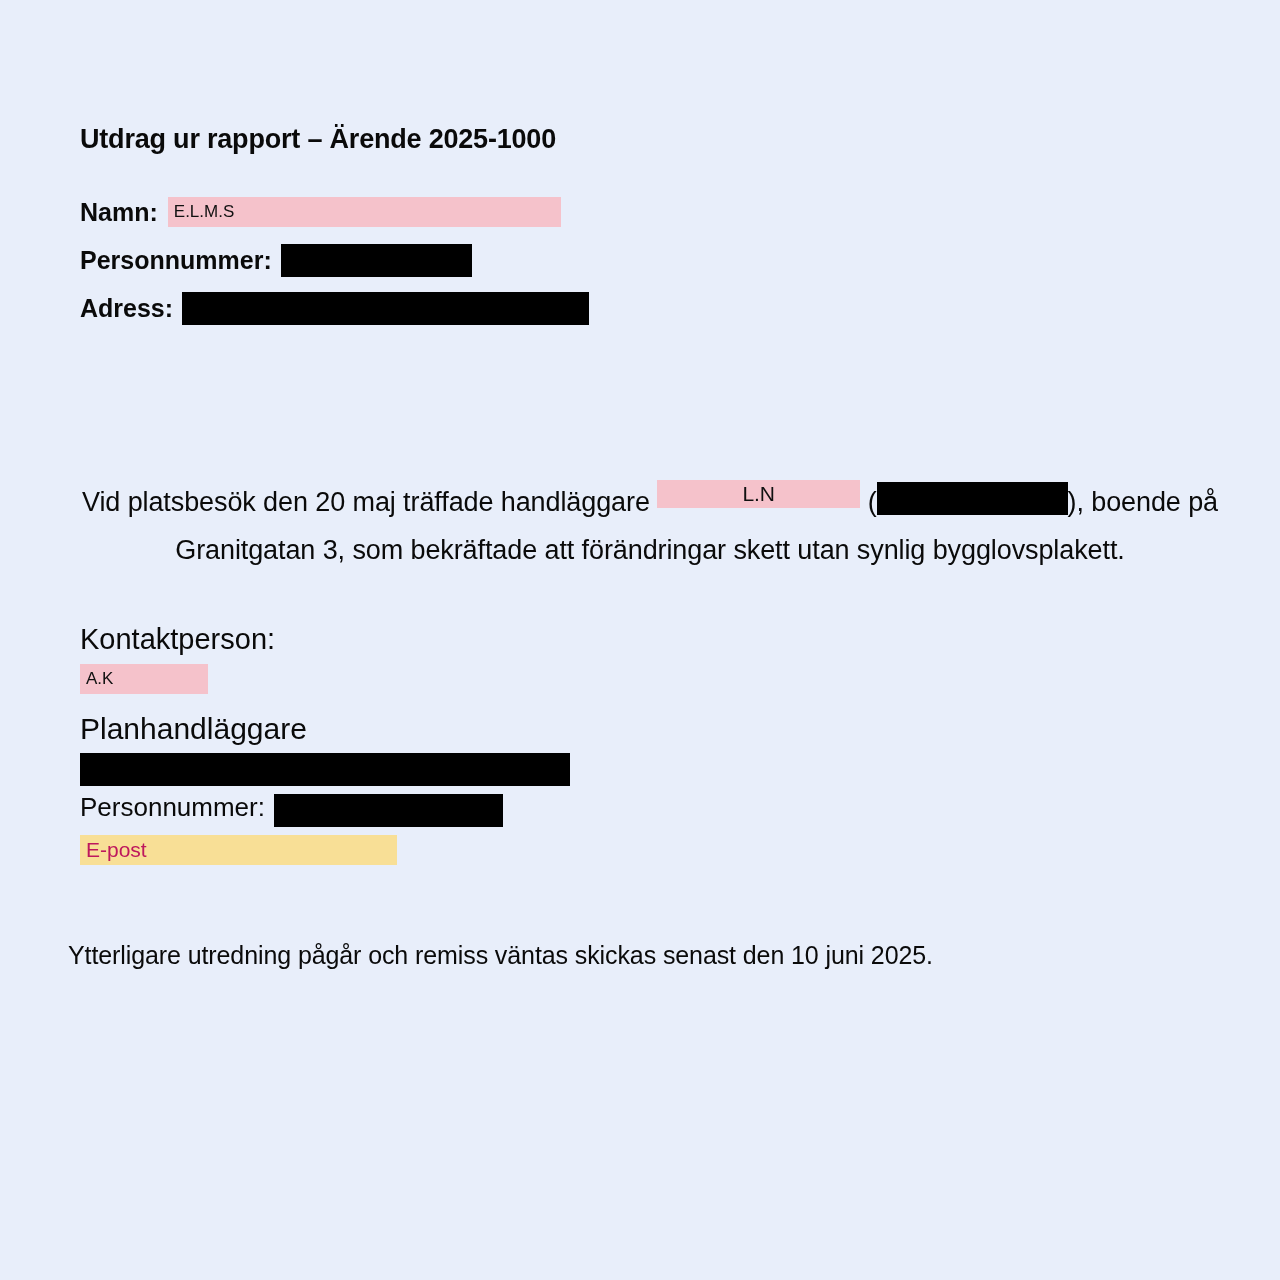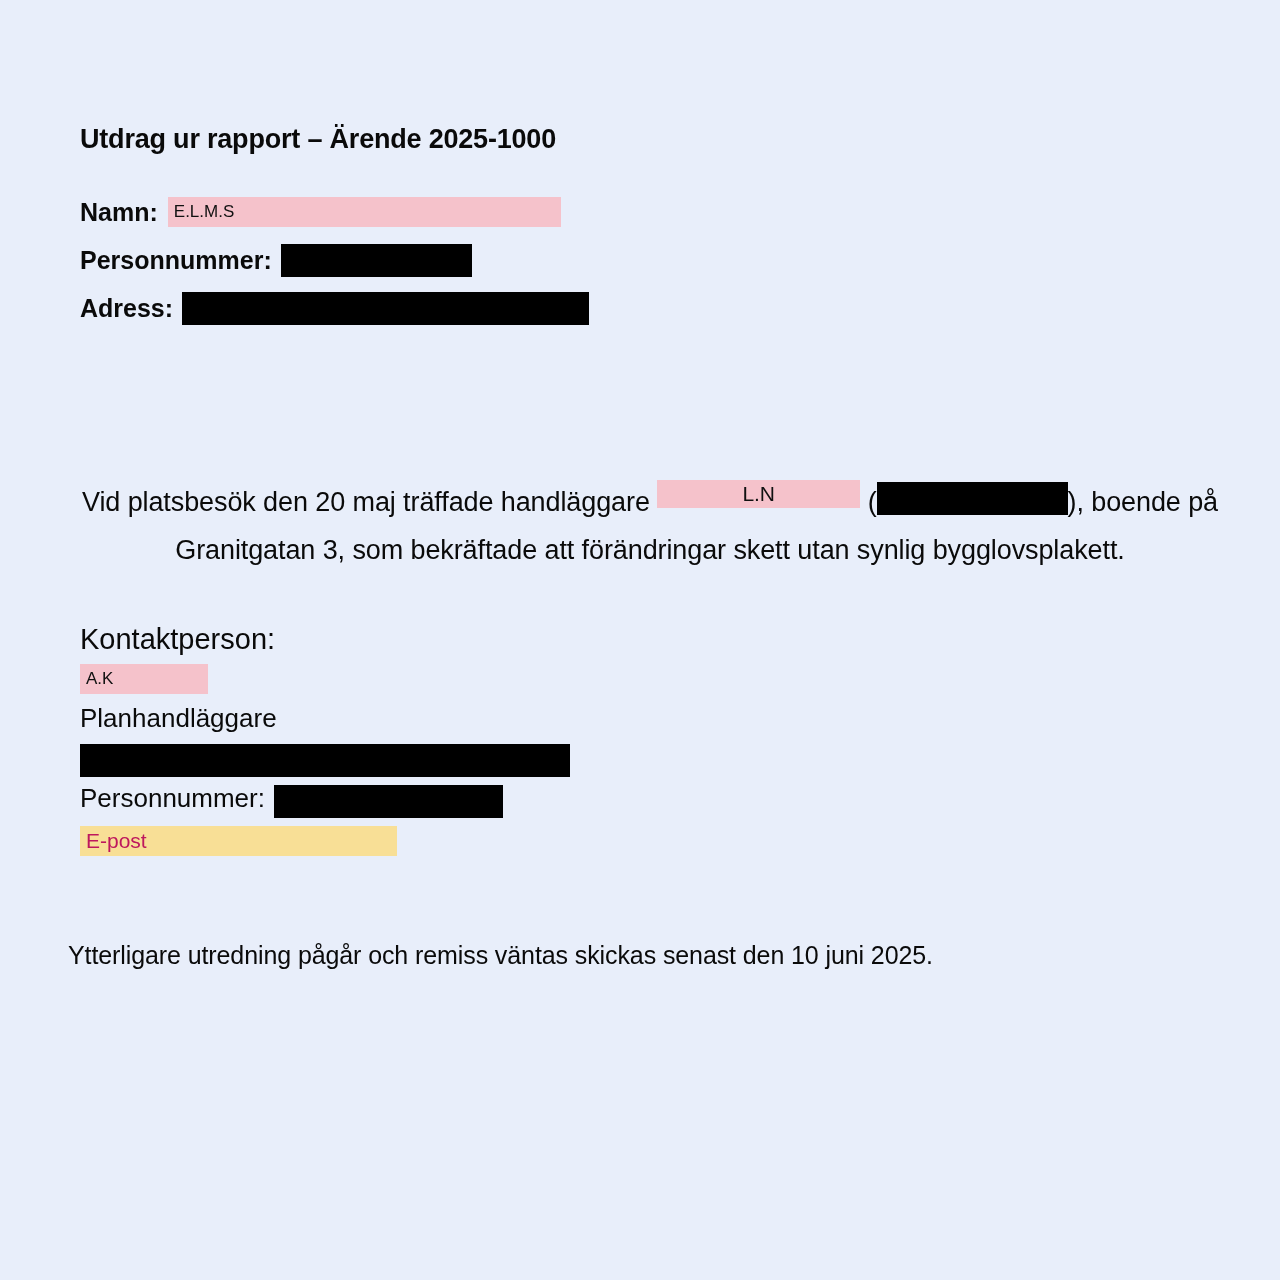--- a/index.html
+++ b/index.html
@@ -143,22 +143,23 @@
     line-height: 1;
     margin: 0 0 10px 0;
   }
   .contact-line {
     display: flex;
     align-items: flex-start;
     margin-bottom: 8px;
     min-height: 32px;
   }
   .contact-role {
-    font-size: 26px;
+    font-size: 30px;
     line-height: 1.1;
+    margin-top: 8px;
   }
   .w-ak        { width: 128px; }
   .w-epost     { width: 317px; }
   .w-name-bar  { width: 490px; }
   .w-pnr2      { width: 229px; margin-left: 9px; }
   .contact-pnr-label {
     font-size: 26px;
     line-height: 1;
     white-space: nowrap;
   }

